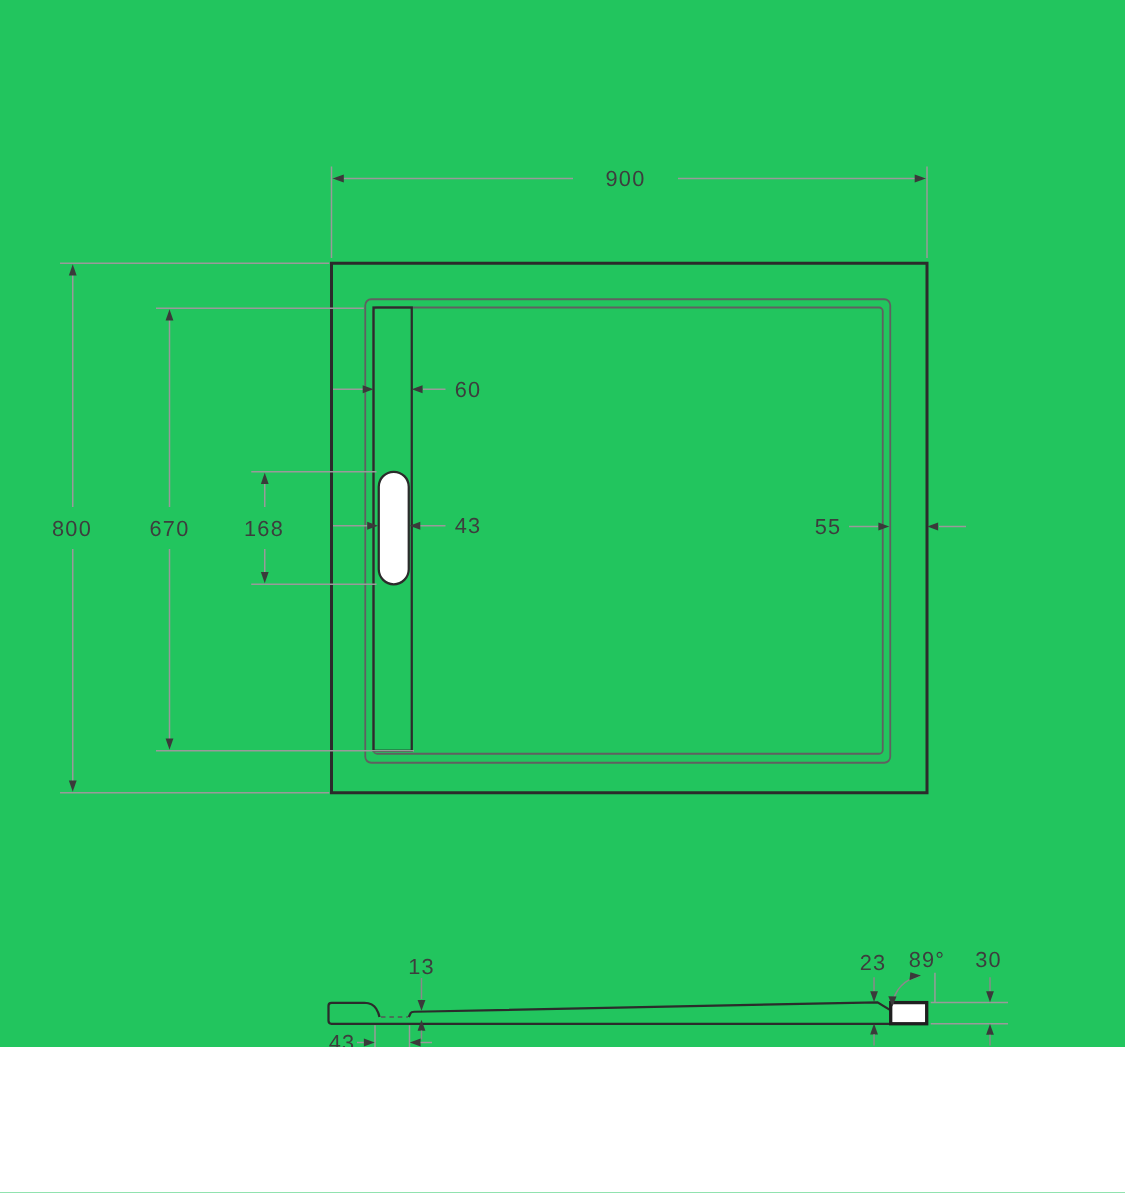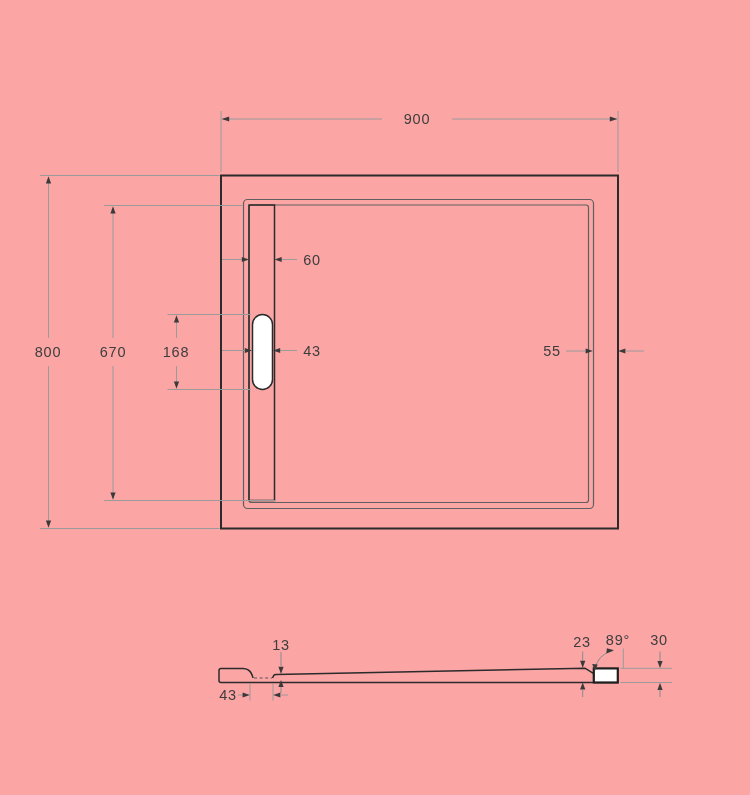--- a/index.html
+++ b/index.html
@@ -1,17 +1,17 @@
 <!DOCTYPE html>
 <html><head>
 <meta charset="utf-8">
 <style>
   html,body { margin:0; padding:0; background:#ffffff; }
   .page {
-    position:relative; width:750px; height:795px; background:#fca5a5;
+    position:relative; width:750px; height:698px; background:#22c55e;
     font-family:"Liberation Sans", sans-serif; overflow:hidden;
   }
   svg { display:block; }
   .ext, .dimline { stroke:#9a9a9a; stroke-width:1; fill:none; }
   .leader { stroke:#8a8a8a; stroke-width:1; fill:none; }
   .arrow { fill:#3a3a3a; stroke:none; }
   .outline-bold { stroke:#2b2b2b; stroke-width:2; fill:none; }
   .outline-mid  { stroke:#606060; stroke-width:1.2; fill:none; }
   .outline-dark { stroke:#2b2b2b; stroke-width:1.5; fill:none; }
   .block { stroke:#1f1f1f; stroke-width:2.2; fill:#ffffff; }

